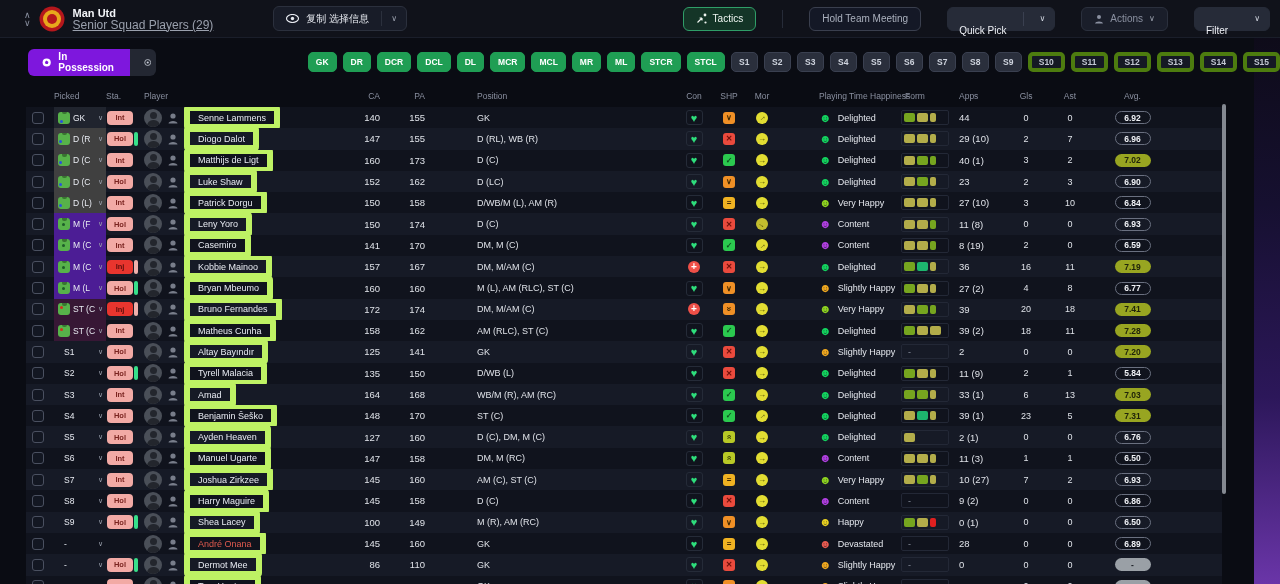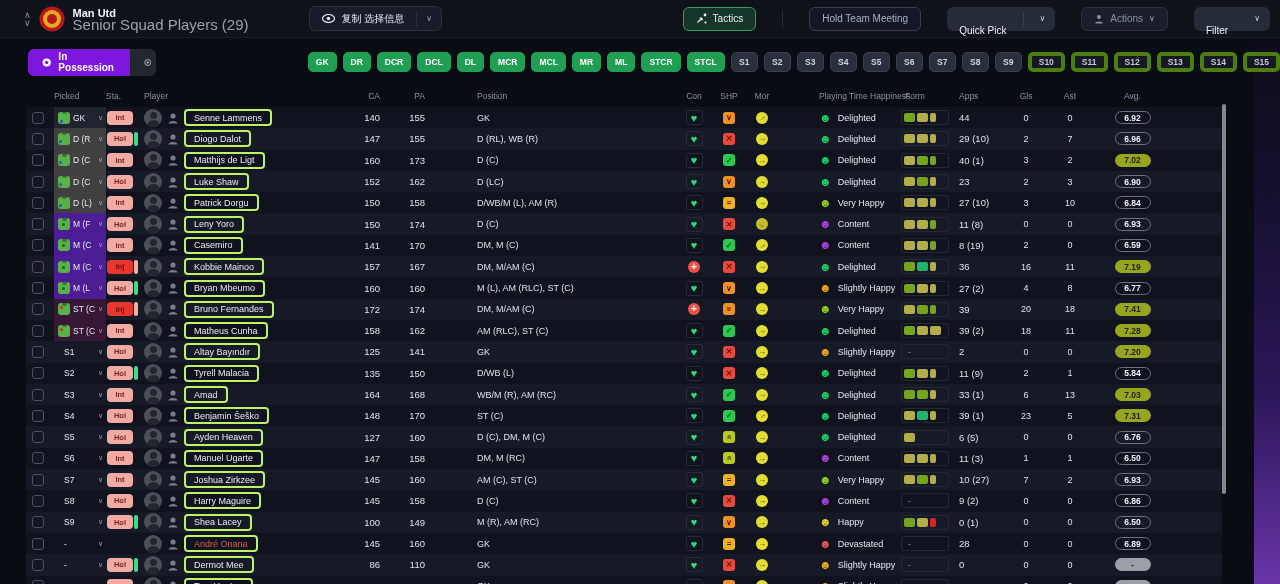--- a/index.html
+++ b/index.html
@@ -8,21 +8,21 @@
   .stage { position:relative; width:1280px; height:584px; }
 
   
   .topbar { position:relative; height:38px; background:#10121a; border-bottom:1px solid #1a1e2a;
     display:flex; align-items:center; padding:0 10px; z-index:3; }
   .navchev { display:flex; flex-direction:column; gap:0; margin:0 8px 0 14px; color:#8a90a0; font-size:9px; line-height:8px; }
   .navchev span { cursor:pointer; }
   .crest { width:26px; height:26px; margin-right:8px; flex:0 0 auto; }
   .clubinfo { display:flex; flex-direction:column; line-height:12px; }
   .clubname { font-size:11px; font-weight:bold; color:#f2f4f8; }
-  .clubsub { font-size:15px; color:#9aa0ad; }
+  .clubsub { font-size:12px; color:#9aa0ad;text-decoration:underline; }
   .copybtn { margin-left:60px; height:25px; background:#181c28; border:1px solid #2b303d; border-radius:6px;
     display:flex; align-items:center; font-size:10px; color:#e6e9ef; overflow:hidden; }
   .copybtn .cb-main { display:flex; align-items:center; gap:7px; padding:0 12px; cursor:pointer; }
   .copybtn .cb-sep { width:1px; height:15px; background:#2b303d; }
   .copybtn .cb-chev { padding:0 9px; color:#9aa0ad; font-size:8px; cursor:pointer; }
   .topright { margin-left:auto; display:flex; align-items:center; gap:26px; }
   .btn { height:24px; border-radius:6px; display:flex; align-items:center; gap:6px; font-size:10px;
     padding:0 12px; cursor:pointer; white-space:nowrap; }
   .btn-tactics { background:#143527; border:1px solid #2f9e68; color:#eef4f0; }
   .tb-sep { width:1px; height:18px; background:#262b38; }
@@ -81,21 +81,21 @@
   .badge-inj  { background:#e8352e; color:#5c0f0c; }
   .vbar { width:4px; height:14px; border-radius:2px; }
   .vbar-green { background:#37e08a; }
   .vbar-red { background:#f0b0ac; }
 
   .avatar { position:relative; width:18px; height:18px; border-radius:50%; background:#4a4f58; overflow:hidden; margin-left:2px; cursor:pointer; }
   .avatar::before { content:""; position:absolute; left:5.5px; top:3px; width:7px; height:7px; border-radius:50%; background:#23262d; }
   .avatar::after { content:""; position:absolute; left:2.5px; top:11px; width:13px; height:8px; border-radius:6px 6px 0 0; background:#23262d; }
   .prof { width:12px; height:12px; margin-left:3px; opacity:.75; }
 
-  .namepill { border:2px solid #bef264; border-radius:4px; padding:1.5px 8px; margin-left:4px; font-size:9px; color:#e8ebf2; white-space:nowrap; cursor:pointer; }
+  .namepill { border:6px solid #bef264; border-radius:4px; padding:1.5px 8px; margin-left:4px; font-size:9px; color:#e8ebf2; white-space:nowrap; cursor:pointer; }
   .namepill.red { color:#e05a4e; }
 
   .posn { padding-left:50px; font-size:9px; color:#dfe2e8; white-space:nowrap; }
 
   .conbox { width:17px; height:15px; border:1px solid #252b38; border-radius:3px; display:flex; align-items:center; justify-content:center; }
   .heart { color:#2ede7c; font-size:11px; line-height:10px; }
   .injcirc { width:12px; height:12px; border-radius:50%; background:#ef5048; color:#fff; font-size:10px; font-weight:bold; display:flex; align-items:center; justify-content:center; line-height:10px; }
 
   .shp { width:12px; height:12px; border-radius:3px; display:flex; align-items:center; justify-content:center; font-size:8px; font-weight:bold; color:#402800; }
   .shp-down { background:#f09026; }
@@ -1255,21 +1255,21 @@
           </div>
           <div class="cell hap">
             <span class="hapface hap-delighted">☻</span>
             <span class="haptext">Delighted</span>
           </div>
           <div class="cell">
             <span class="formbox">
               <span class="fb fb-olive"></span>
             </span>
           </div>
-          <div class="cell apps">6 (5)</div>
+          <div class="cell apps">2 (1)</div>
           <div class="cell t-center">0</div>
           <div class="cell t-center">0</div>
           <div class="cell t-center">
             <span class="avgpill avg-outline">6.76</span>
           </div>
         </div>
         <div class="grid row">
           <div class="cell">
             <span class="checkbox"></span>
           </div>

